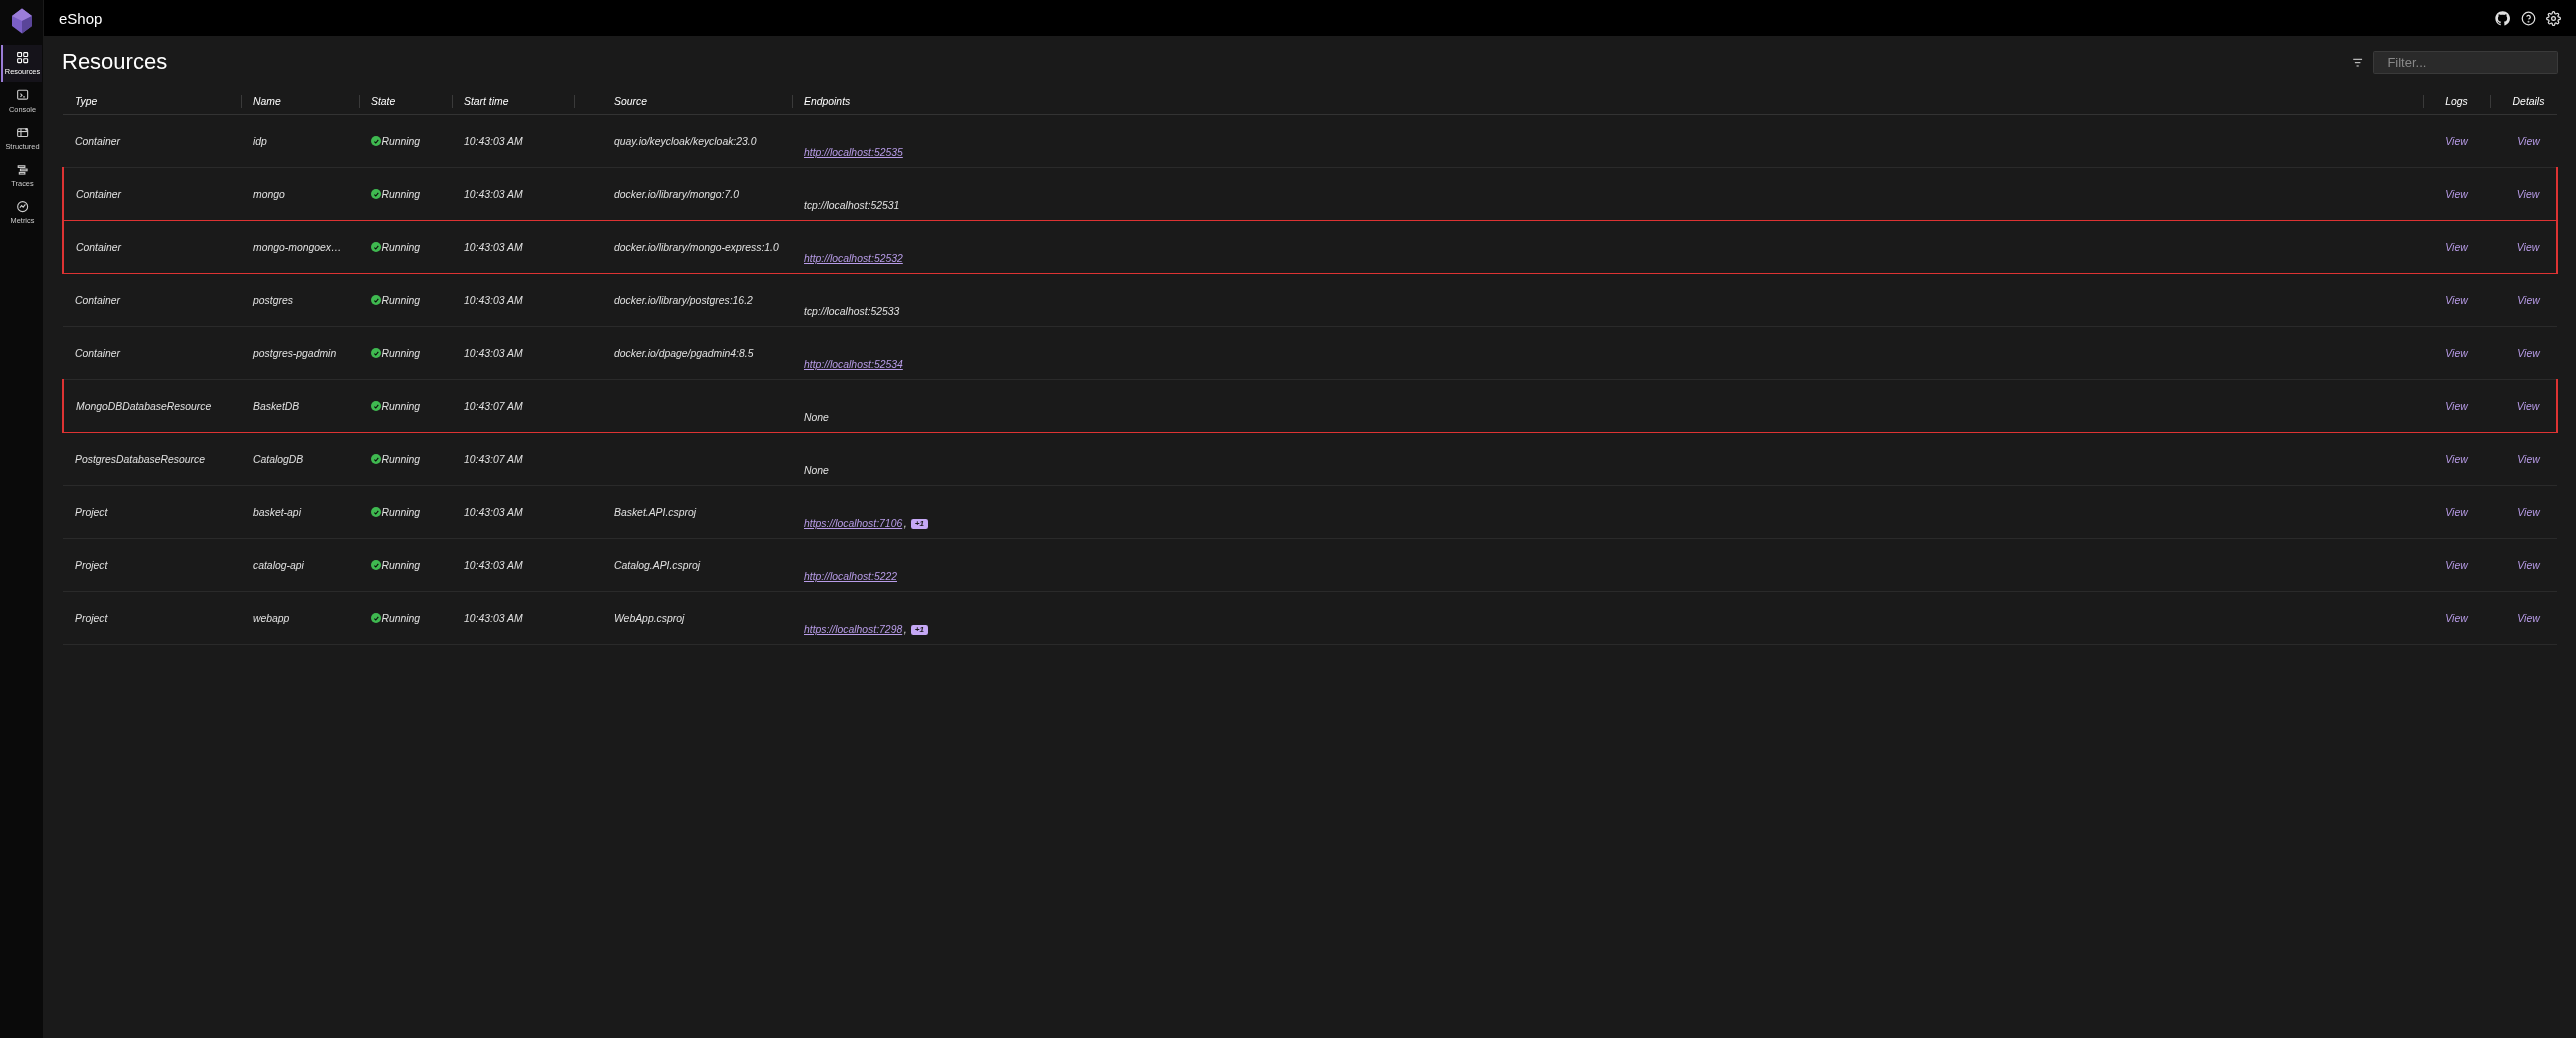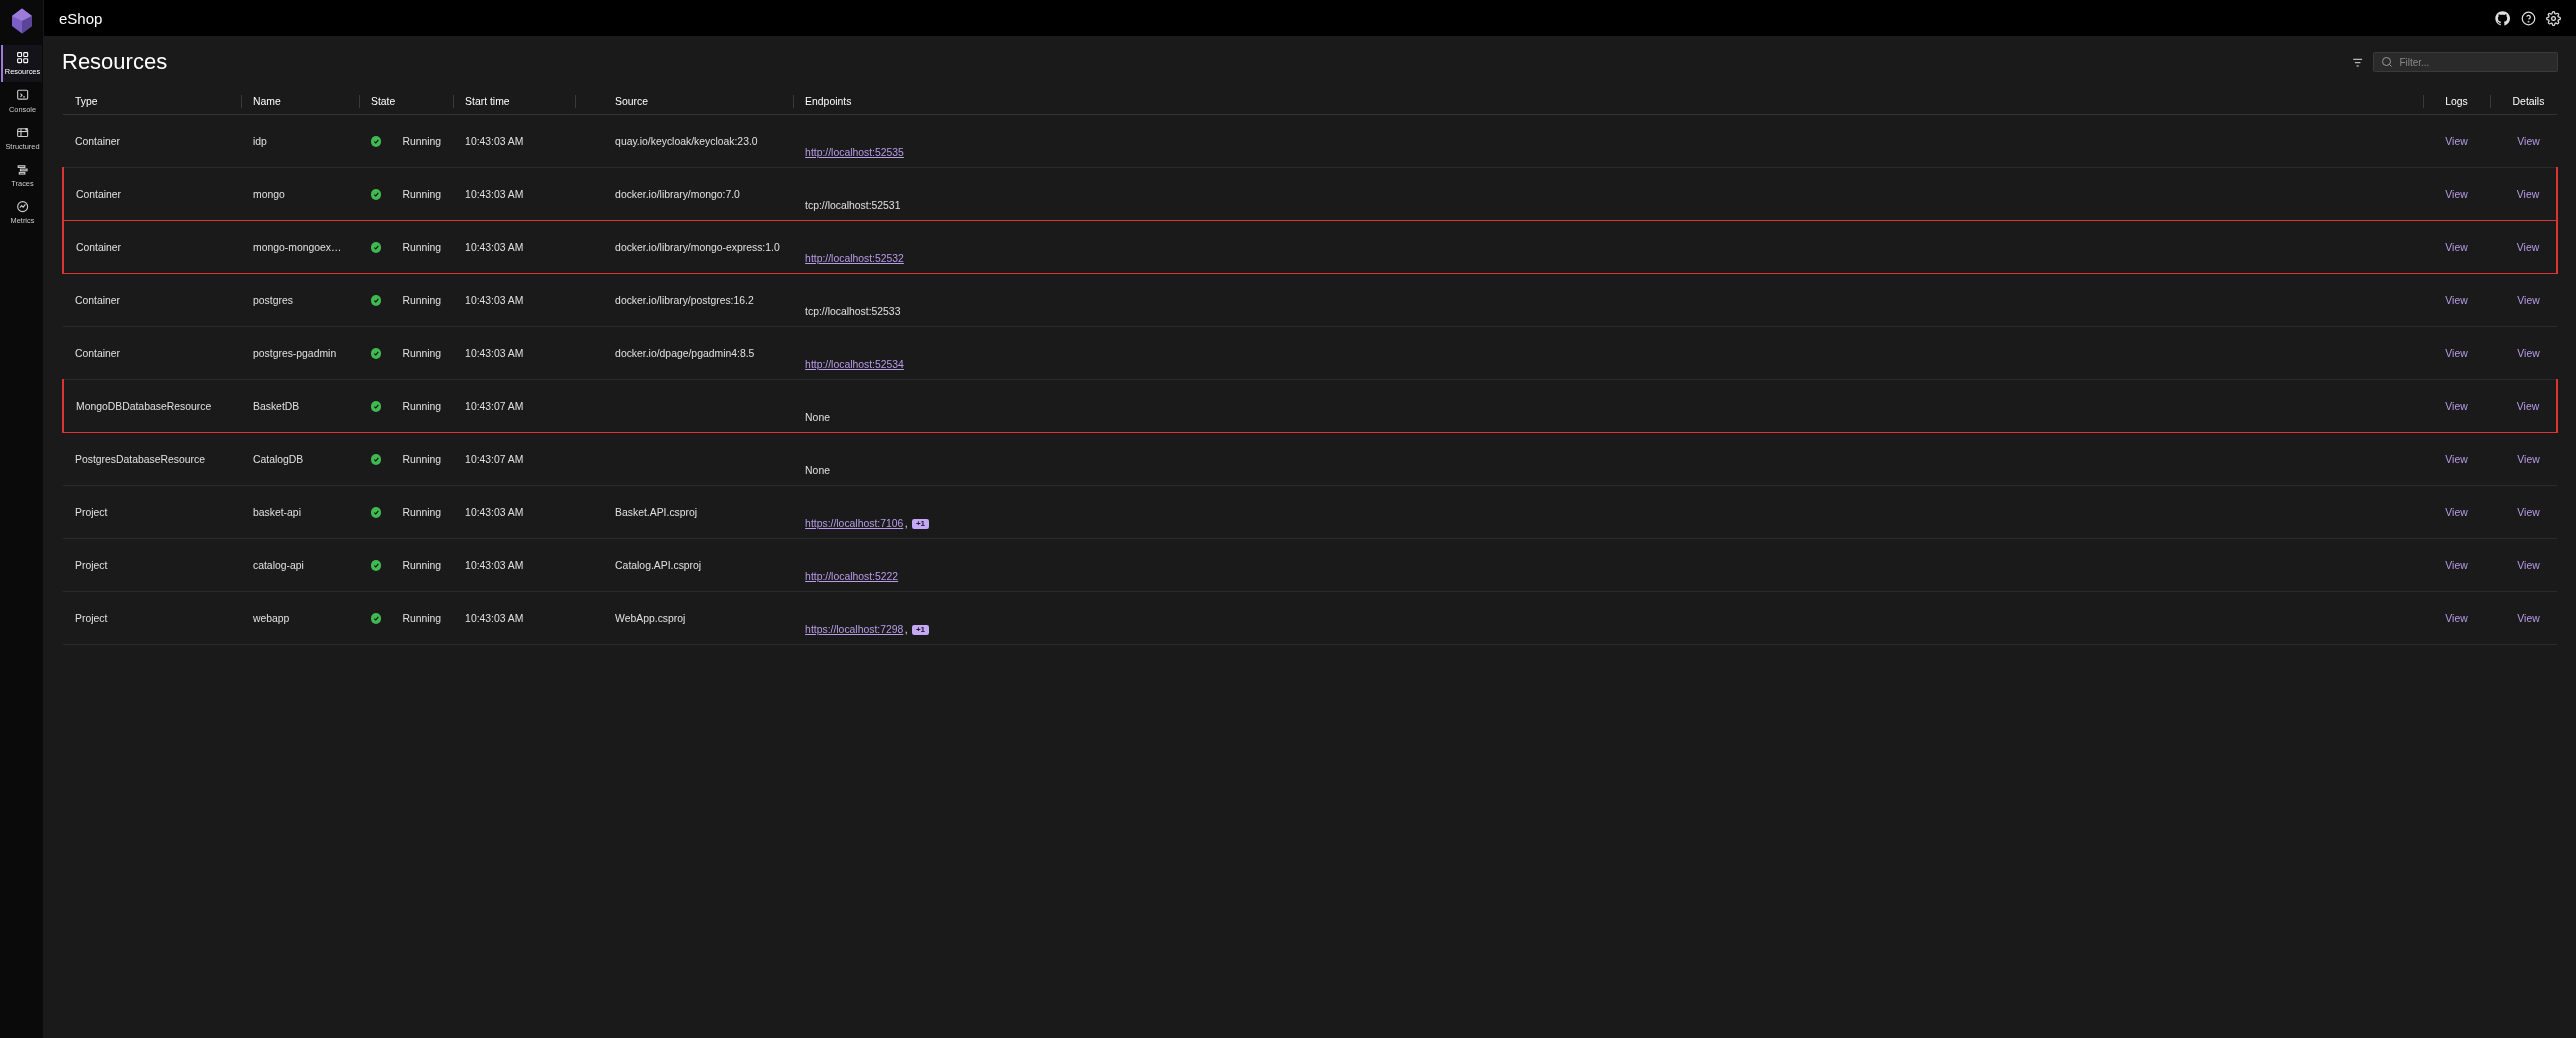--- a/index.html
+++ b/index.html
@@ -73,26 +73,26 @@
       display: flex; align-items: center;
       background: #2a2a2a;
       border: 0.7px solid #3a3a3a;
       border-radius: 1.5px;
       padding: 3px 7.4px;
       width: 185px;
     }
     .search-box svg { width: 12px; height: 12px; color: #999999; margin-right: 6px; }
     .search-box input {
       background: transparent; border: none; outline: none;
-      color: #e0e0e0; font-size: 10px; flex: 1;
+      color: #e0e0e0; font-size: 13px; flex: 1;
     }
     .search-box input::placeholder { color: #888888; }
     
     
-    .table-wrap { flex: 1; overflow-y: auto; }
+    .table-wrap { flex: 1; overflow-y: auto; font-style: italic; }
     table { width: 100%; border-collapse: collapse; }
     thead th {
       text-align: left;
       padding: 7.4px 12px;
       font-weight: 400;
       color: #ffffff;
       font-size: 10.4px;
       border-bottom: 0.7px solid #333333;
       position: relative;
     }
@@ -117,21 +117,21 @@
     
     th.col-type, td.col-type { width: 178px; }
     th.col-name, td.col-name { width: 118px; max-width: 118px; }
     th.col-state, td.col-state { width: 93px; }
     th.col-start, td.col-start { width: 122px; margin-top: 32px; }
     th.col-source, td.col-source { width: 218px; padding-left: 40px; }
     th.col-endpoints, td.col-endpoints { width: auto; }
     th.col-logs, td.col-logs { width: 67px; text-align: center; margin-left: 30px; }
     th.col-details, td.col-details { width: 67px; text-align: center; padding-left: 22px; }
     
-    .state-cell { display: flex; align-items: center; gap: 21px; }
+    .state-cell { display: flex; gap: 0; }
     .running-dot {
       width: 10.4px; height: 10.4px; border-radius: 50%;
       background: #3fb950;
       display: inline-flex; align-items: center; justify-content: center;
       flex-shrink: 0;
     }
     .running-dot svg { width: 6.7px; height: 6.7px; color: #0a0a0a; }
     
     a.link { color: #b89ce8; text-decoration: underline; cursor: pointer; }
     a.viewlink { color: #b89ce8; text-decoration: none; cursor: pointer; }

